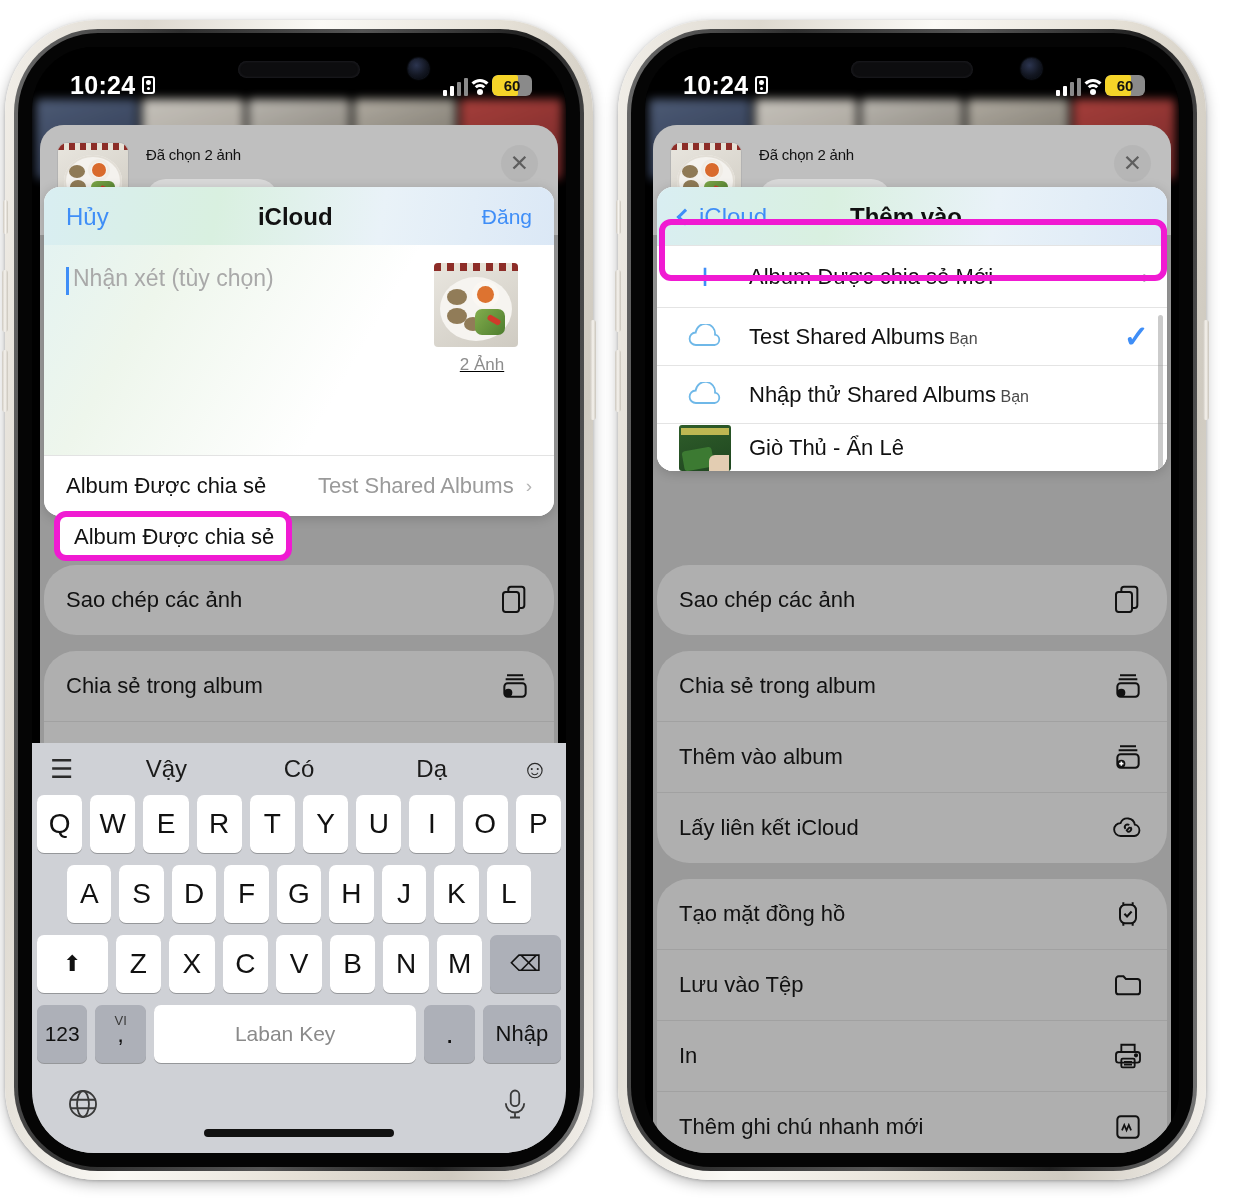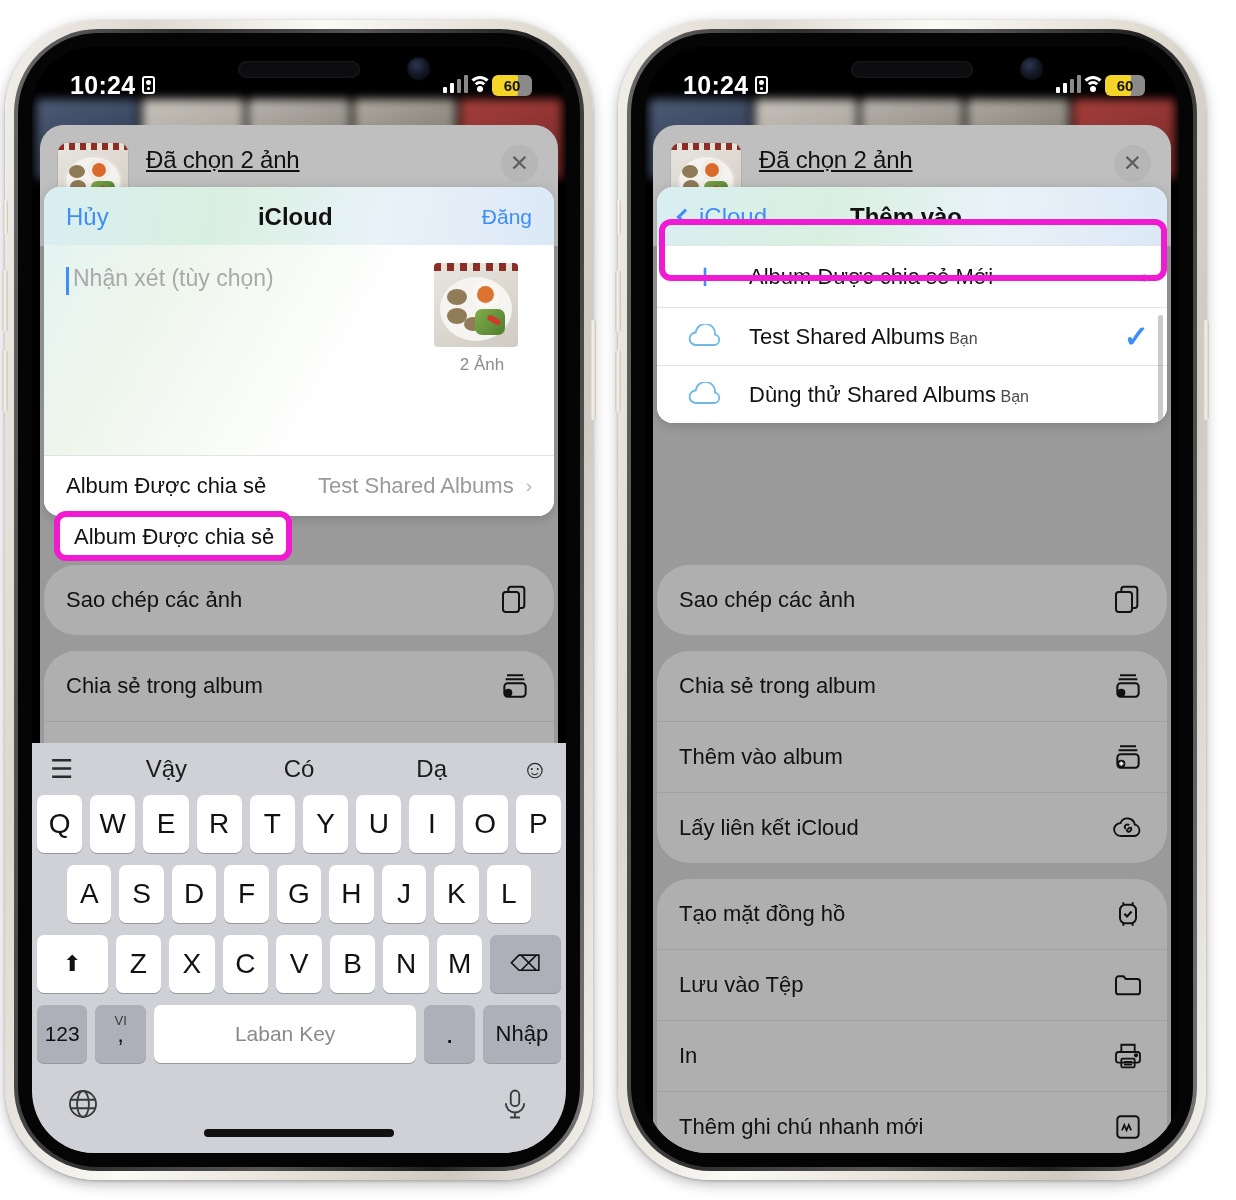--- a/index.html
+++ b/index.html
@@ -61,21 +61,21 @@
   .sb-time { font-size: 25px; font-weight: 700; letter-spacing: .3px; display: flex; align-items: center; gap: 7px; }
   .sb-lock-icon {
     width: 13px; height: 18px; border: 2px solid #fff; border-radius: 3px;
     position: relative; display: inline-block;
   }
   .sb-lock-icon::after {
     content: ""; position: absolute; left: 2px; top: 2px; width: 5px; height: 5px;
     border-radius: 50%; background: #fff;
     box-shadow: 0 6px 0 -1px #fff;
   }
-  .sb-right { display: flex; align-items: flex-start; }
+  .sb-right { display: flex; align-items: flex-end; }
   .sig { display: flex; align-items: flex-end; gap: 2.5px; height: 18px; }
   .sig i { width: 4.5px; background: #fff; border-radius: 1px; display: block; }
   .sig i:nth-child(1){ height: 6px;  background:#fff; }
   .sig i:nth-child(2){ height: 10px; background:#fff; }
   .sig i:nth-child(3){ height: 14px; background:#8a8a8a; }
   .sig i:nth-child(4){ height: 18px; background:#8a8a8a; }
   .wifi { width: 24px; height: 18px; position: relative; }
   .wifi b {
     position: absolute; left: 50%; transform: translateX(-50%);
     border: 3px solid #fff; border-bottom-color: transparent;
@@ -162,21 +162,21 @@
     position: absolute; border-radius: 50%; background: #8f7a56; }
   .hdr-thumb .meat1 { left: 11px; top: 22px; width: 16px; height: 13px; }
   .hdr-thumb .meat2 { left: 12px; top: 37px; width: 16px; height: 13px; }
   .hdr-thumb .meat3 { left: 25px; top: 44px; width: 14px; height: 12px; }
   .hdr-thumb .veg { position: absolute; left: 33px; top: 38px; width: 24px; height: 20px;
     border-radius: 6px; background: linear-gradient(130deg,#7fa84a,#4c7a2c); }
   .hdr-thumb .chili { position: absolute; left: 42px; top: 44px; width: 11px; height: 5px;
     border-radius: 3px; background: #cc3a2a; transform: rotate(28deg); }
 
   .hdr-text { flex: 1; padding-top: 3px; }
-  .hdr-title { font-size: 24px; color: #111; font-weight: 400; letter-spacing: -.2px; text-decoration: underline; }
+  .hdr-title { font-size: 15px; color: #111; font-weight: 400; letter-spacing: -.2px; }
   .hdr-options {
     display: inline-flex; align-items: center; gap: 8px;
     margin-top: 16px; padding: 8px 14px 8px 18px;
     background: rgba(240,240,240,.55); border-radius: 22px;
     font-size: 21px; color: #111;
   }
   .hdr-options .chev { color: #8a8a8a; font-size: 17px; }
   .hdr-close {
     width: 37px; height: 37px; border-radius: 50%;
     background: rgba(175,175,175,.55);
@@ -230,21 +230,21 @@
     padding: 20px 22px;
   }
   .compose-placeholder {
     font-size: 23px; color: #a9a9a9; display: flex; align-items: flex-start;
   }
   .caret-bar {
     width: 3px; height: 28px; background: #3f8ef7; margin-right: 4px; margin-top: 2px;
     flex: 0 0 auto;
   }
   .attach {
-    position: absolute; right: 24px; top: 18px; width: 96px; text-align: center;
+    position: absolute; right: 24px; top: 18px; width: 96px; text-align: center; text-decoration: underline;
   }
   .attach .thumb {
     width: 84px; height: 84px; border-radius: 4px; position: relative; overflow: hidden;
     background: linear-gradient(150deg,#e9e6df,#cfcbc2);
   }
   .attach .thumb .stripe { position: absolute; top: 0; left: 0; right: 0; height: 8px;
     background: repeating-linear-gradient(90deg,#8d2d28 0 7px,#e6e1d6 7px 13px); }
   .attach .thumb .plate { position: absolute; left: 6px; top: 14px; width: 72px; height: 64px;
     border-radius: 50%; background: #f6f4f0; }
   .attach .thumb .bowl { position: absolute; left: 38px; top: 18px; width: 27px; height: 27px;
@@ -802,26 +802,39 @@
 
           <div class="picker-row">
             <span class="ico">
               <span class="cloud-ico">
                 <svg viewBox="0 0 40 26" fill="none" stroke="#6fb8e8" stroke-width="1.8">
                   <path d="M11 21h18.5a5.2 5.2 0 0 0 .5-10.3A7.2 7.2 0 0 0 10.7 8.5 5.4 5.4 0 0 0 11 21z"></path>
                 </svg>
               </span>
             </span>
             <span class="txt">
-              <span class="main">Dùng thử Shared Albums</span>
+              <span class="main">Nhập thử Shared Albums</span>
               <span class="sub">Bạn</span>
             </span>
             <span class="trail"></span>
           </div>
 
+          <div class="picker-row" style="min-height:48px; padding-bottom:0;">
+            <span class="ico">
+              <span class="album-thumb">
+                  <span class="band"></span>
+                  <span class="leaf"></span>
+                  <span class="hand"></span>
+                </span>
+            </span>
+            <span class="txt">
+              <span class="main">Giò Thủ - Ẩn Lê</span>
+            </span>
+            <span class="trail"></span>
+          </div>
         </div>
       </div>
 
       <div class="hl" style="left:14px; top:172px; width:508px; height:62px;"></div>
 
       <div class="home-ind"></div>
     </div>
   </div>
 
 </div>

